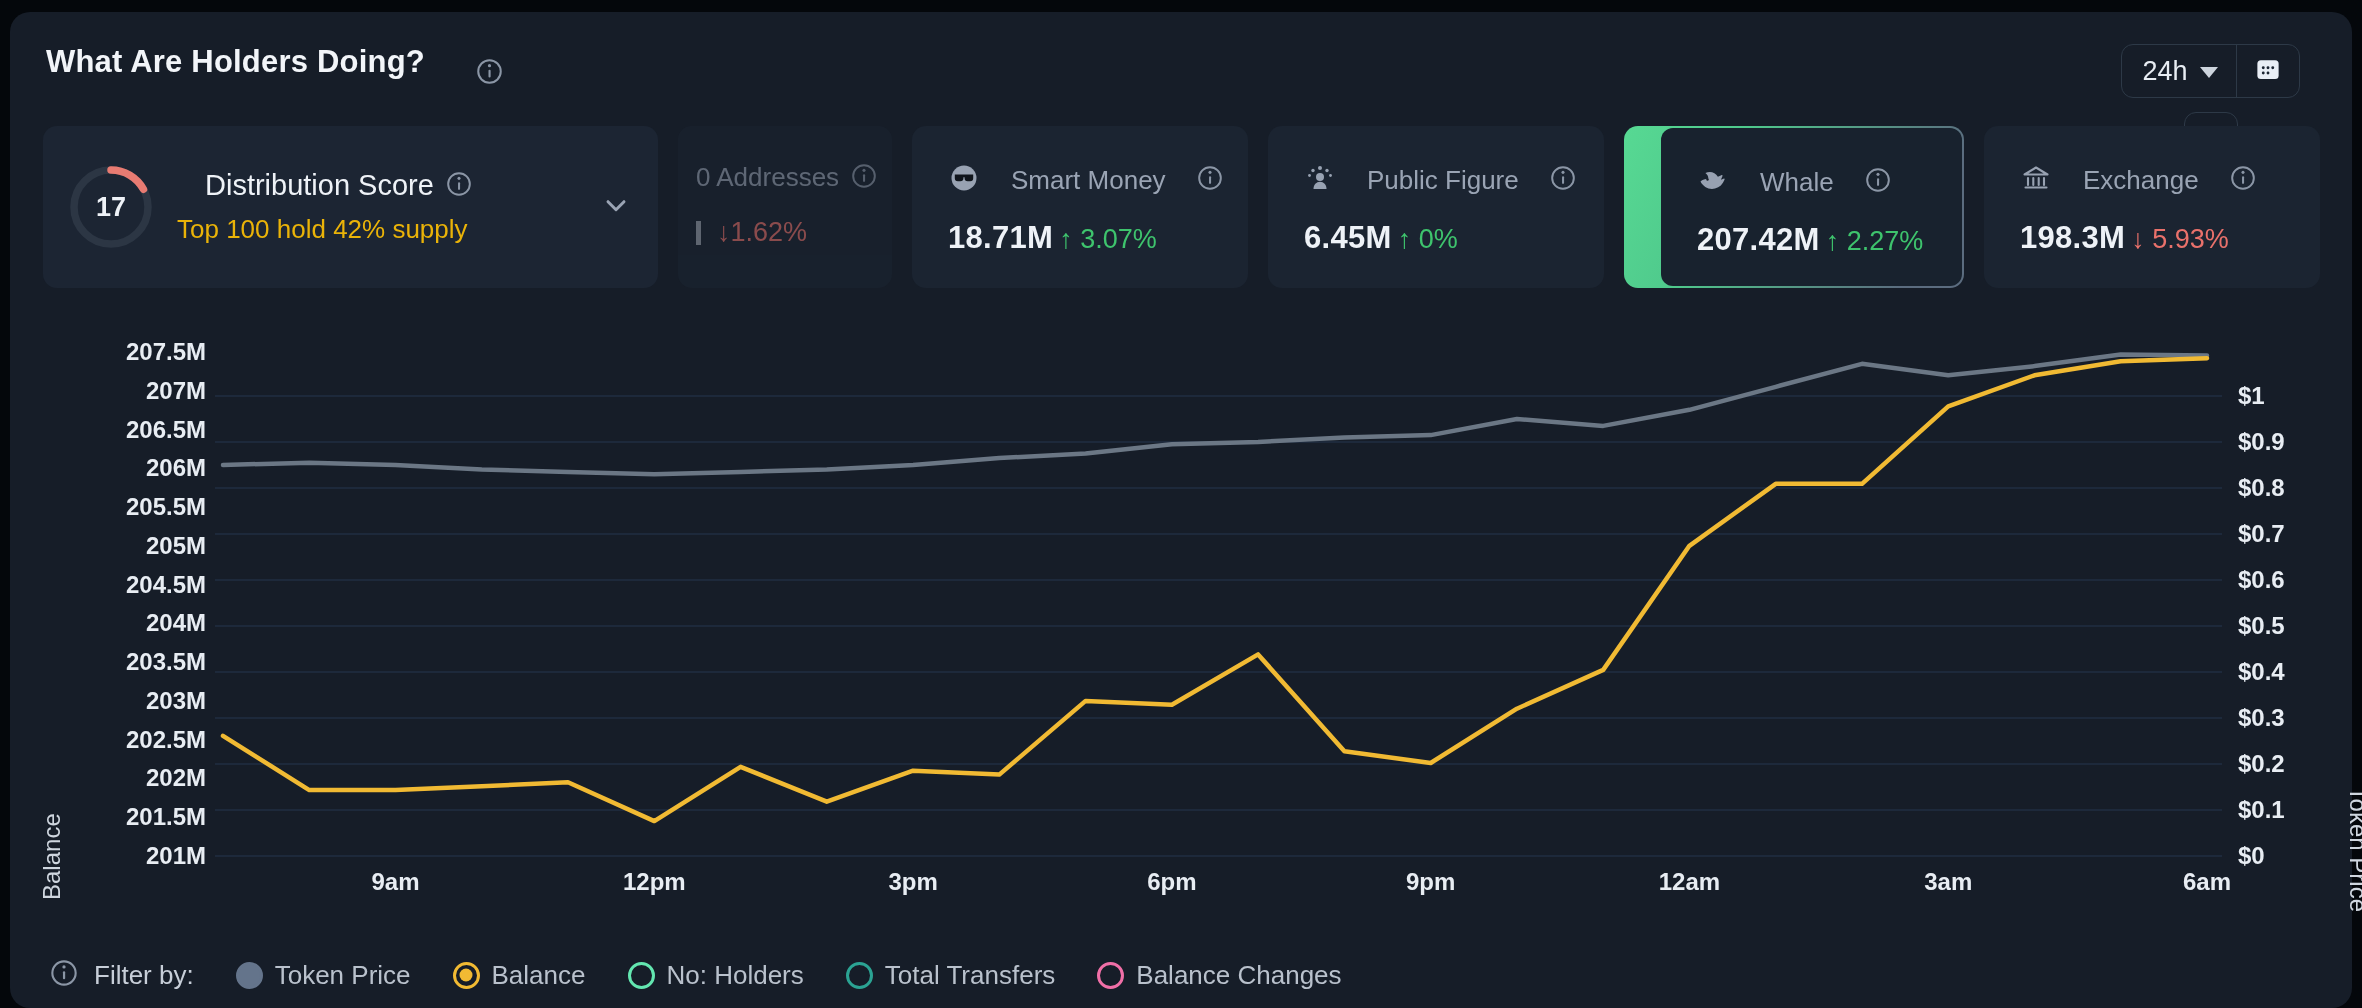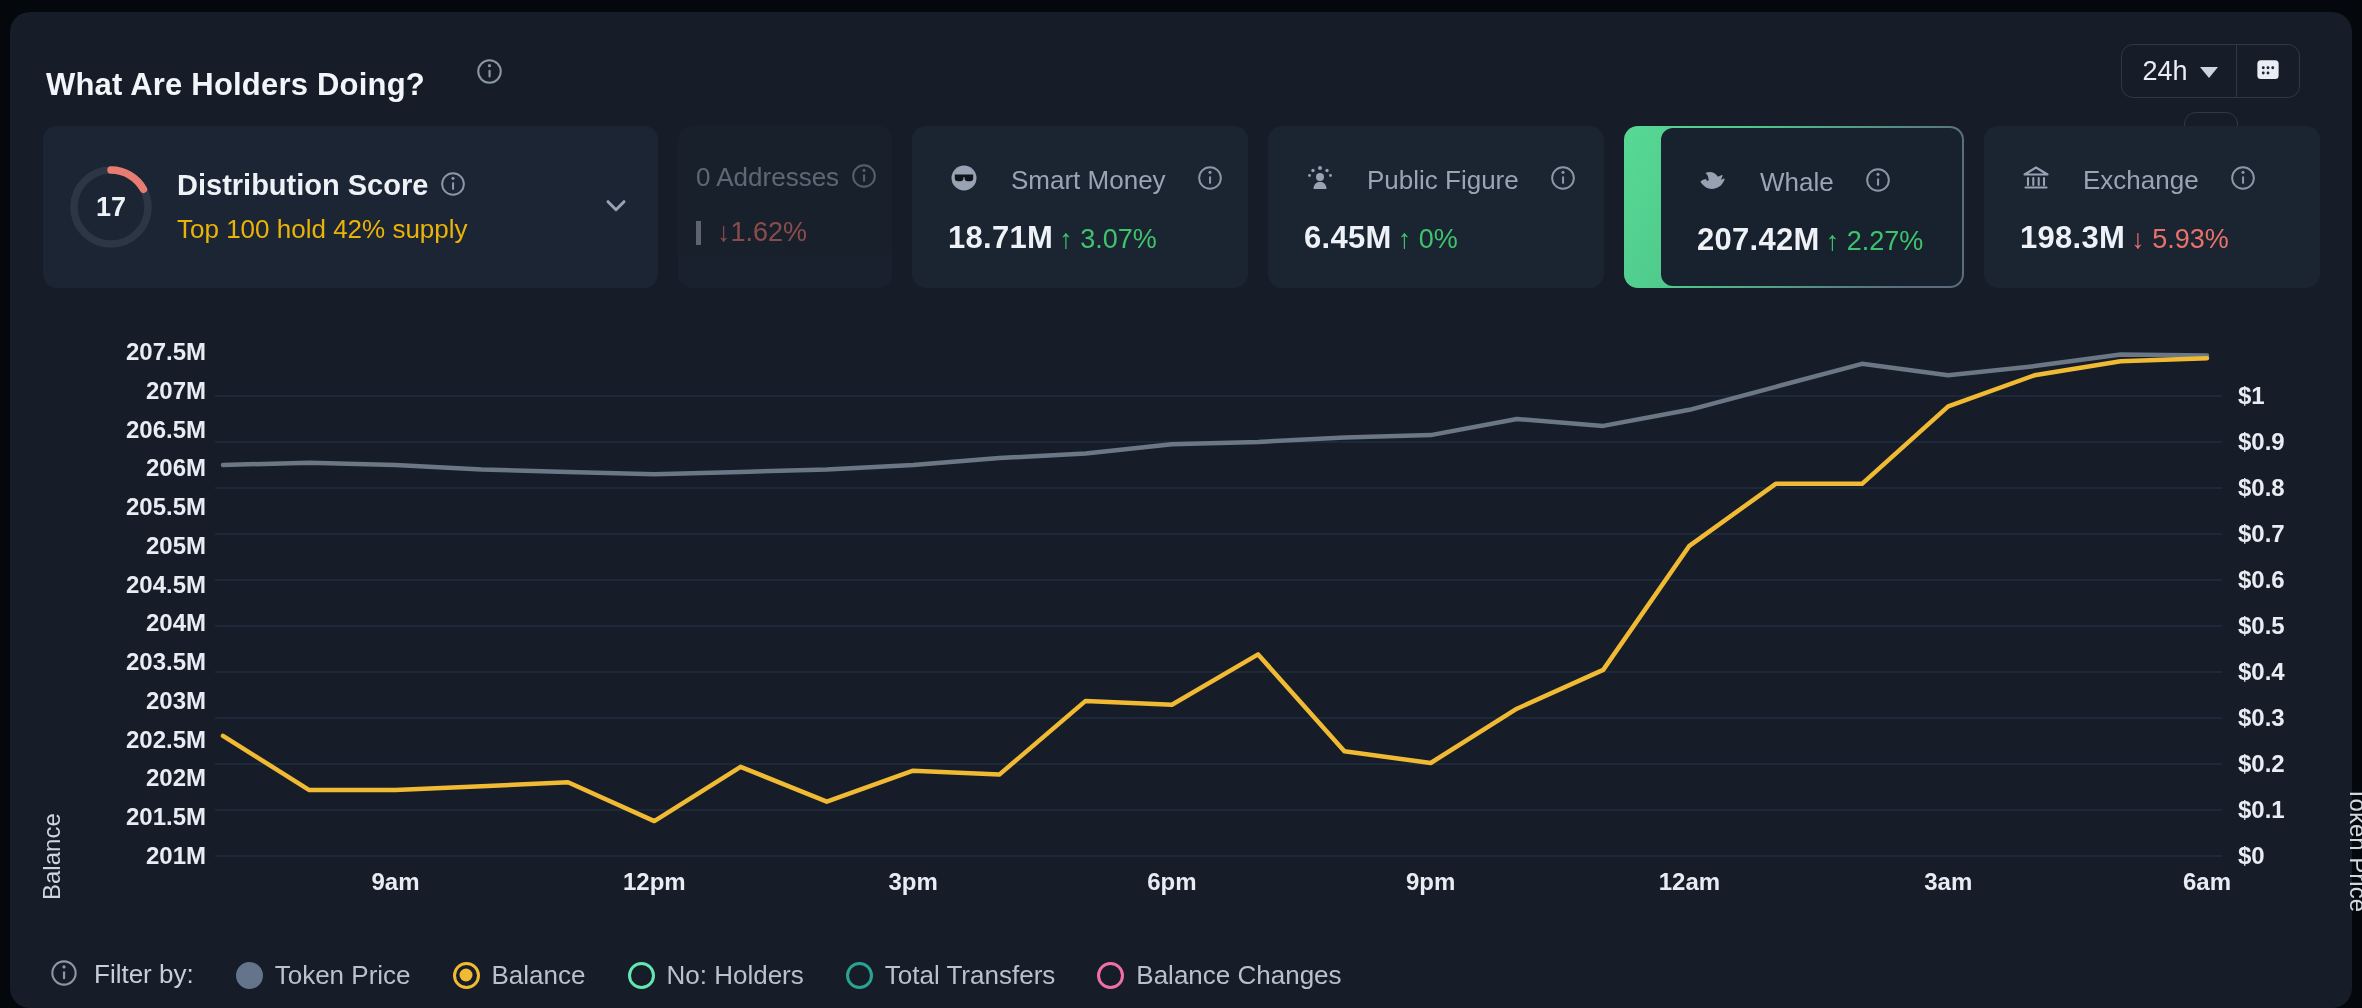--- a/index.html
+++ b/index.html
@@ -3,42 +3,42 @@
 <meta charset="utf-8">
 <style>
   * { box-sizing: border-box; margin: 0; padding: 0; }
   html,body { width:2362px; height:1008px; overflow:hidden; background:#04070b;
     font-family:"Liberation Sans","DejaVu Sans",sans-serif; }
   .widget { position:absolute; left:10px; top:12px; width:2342px; height:996px;
     background:#161d28; border-radius:20px; }
 
   
   .header { position:absolute; left:36px; top:32px; right:30px; height:56px; }
-  .title { position:absolute; left:0; top:23px; font-size:31px; font-weight:700; color:#f2f5f9; letter-spacing:.2px; }
+  .title { position:absolute; left:0; top:0; font-size:31px; font-weight:700; color:#f2f5f9; letter-spacing:.2px; }
   .title-info { position:absolute; top:16px; }
   .controls { position:absolute; right:22px; top:0; display:flex; gap:14px; align-items:center;flex-direction:column; }
   .pill { display:flex; align-items:center; height:54px; border:1.5px solid #2d3947; border-radius:12px; overflow:hidden; }
   .pill-left { display:flex; align-items:center; gap:12px; padding:0 18px 0 20px; height:100%; cursor:pointer; }
   .pill-left span { font-size:27px; color:#e8edf3; }
   .caret-down { width:0; height:0; border-left:9px solid transparent; border-right:9px solid transparent; border-top:11px solid #cdd4dd; margin-top:2px; }
   .pill-div { width:1.5px; height:100%; background:#2d3947; }
   .pill-right { display:flex; align-items:center; justify-content:center; width:62px; height:100%; cursor:pointer; }
   .sq-btn { width:54px; height:54px; border:1.5px solid #2d3947; border-radius:12px;
     display:flex; align-items:center; justify-content:center; cursor:pointer; background:transparent; }
 
   
   .cards { position:absolute; left:33px; top:114px; right:32px; height:162px; display:flex; gap:20px; }
   .card { background:#1b2431; border-radius:14px; position:relative; }
   .dist-card { width:615px; flex:none; z-index:3; background:#1c2533; display:flex; align-items:center; padding-left:24px; }
   .gauge-wrap { position:relative; width:88px; height:88px; flex:none; }
   .gauge-score { position:absolute; inset:0; display:flex; align-items:center; justify-content:center;
     font-size:27px; font-weight:700; color:#eef2f7; }
   .dist-text { margin-left:22px; }
   .dist-title-row { display:flex; align-items:center; gap:12px; }
-  .dist-title { font-size:29px; font-weight:700; color:#eef2f7; }
+  .dist-title { font-size:29px; font-weight:400; color:#eef2f7;margin-left:28px; }
   .dist-sub { font-size:26px; color:#eab308; margin-top:12px; }
   .dist-chevron { position:absolute; right:26px; top:50%; transform:translateY(-50%); }
 
   .addr-card { width:214px; flex:none; opacity:.55; overflow:hidden; z-index:1; }
   .addr-inner { position:absolute; left:18px; top:36px; width:400px; }
   .addr-title-row { display:flex; align-items:center; gap:12px; white-space:nowrap; }
   .addr-title { font-size:26px; color:#9aa4b4; }
   .addr-value-row { display:flex; align-items:center; margin-top:24px; }
   .clip-sliver { width:5px; height:24px; background:#b9c1cc; margin-right:16px; opacity:.8; }
 
@@ -59,21 +59,21 @@
   
   .chart-region { position:absolute; left:0; top:300px; width:2362px; height:600px; }
   svg text.tick { fill:#e8edf3; font-size:24px; font-weight:600; font-family:"Liberation Sans","DejaVu Sans",sans-serif; }
   svg text.xtick { fill:#e8edf3; font-size:24px; font-weight:600; font-family:"Liberation Sans","DejaVu Sans",sans-serif; }
   .axis-title { position:absolute; font-size:24px; color:#cfd6df; white-space:nowrap; }
   .axis-title-left { left:28px; top:588px; transform:rotate(-90deg); transform-origin:left top; }
   .axis-title-right { right:28px; top:600px; transform:rotate(90deg) translateY(-100%); transform-origin:right top; }
 
   
   .legend { position:absolute; left:40px; top:938px; height:50px; display:flex; align-items:center; gap:42px; }
-  .legend-head { display:flex; align-items:flex-start; gap:16px; }
+  .legend-head { display:flex; align-items:center; gap:16px; }
   .legend-head .lbl { font-size:26px; color:#c7ced8; }
   .legend-item { display:flex; align-items:center; gap:12px; cursor:pointer; }
   .legend-item .lbl { font-size:26px; color:#b9c1cc; }
   .swatch { width:27px; height:27px; border-radius:50%; border:3.5px solid #777; position:relative; flex:none; }
   .swatch .dot { position:absolute; left:50%; top:50%; width:13px; height:13px; border-radius:50%; transform:translate(-50%,-50%); display:none; }
 
   .icon { flex:none; display:inline-block; }
 </style>
 </head>
 <body>

